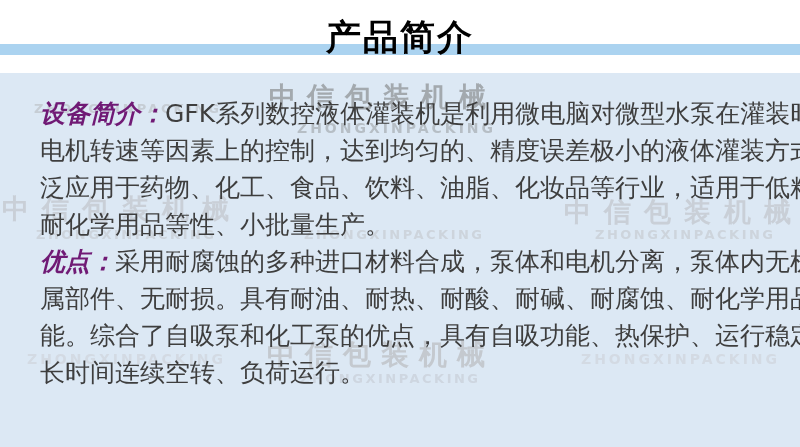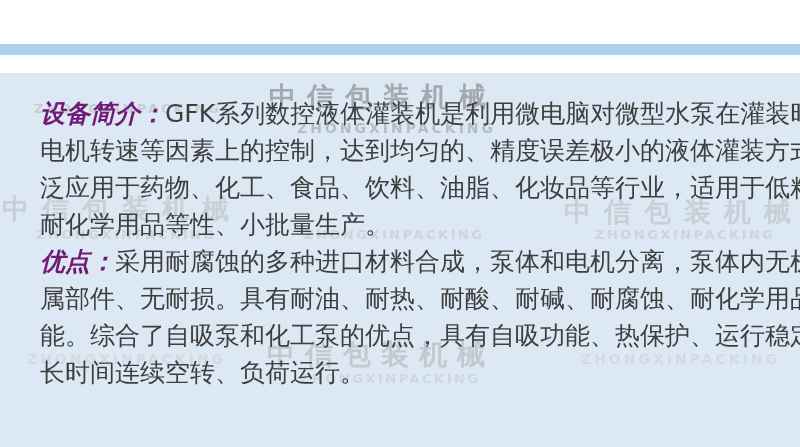--- a/index.html
+++ b/index.html
@@ -44,20 +44,21 @@
   .line{height:37px;white-space:nowrap;}
   .lbl{font-weight:700;color:#701a75;font-style:italic;}
 </style>
 </head>
 <body>
 
 <div id="canvas">
 
   <div class="header">
     <div class="band"></div>
+    <div class="title">产品简介</div>
   </div>
 
   <div class="page-body">
 
     <div class="wm wm-cn wm-cn-top">中信包装机械</div>
     <div class="wm wm-en wm-en-top">ZHONGXINPACKING</div>
     <div class="wm wm-en wm-en-topleft">ZHONGXINPACKING</div>
     <div class="wm wm-cn wm-cn-midleft">中信包装机械</div>
     <div class="wm wm-en wm-en-midleft">ZHONGXINPACKING</div>
     <div class="wm wm-en wm-en-midctr">ZHONGXINPACKING</div>

